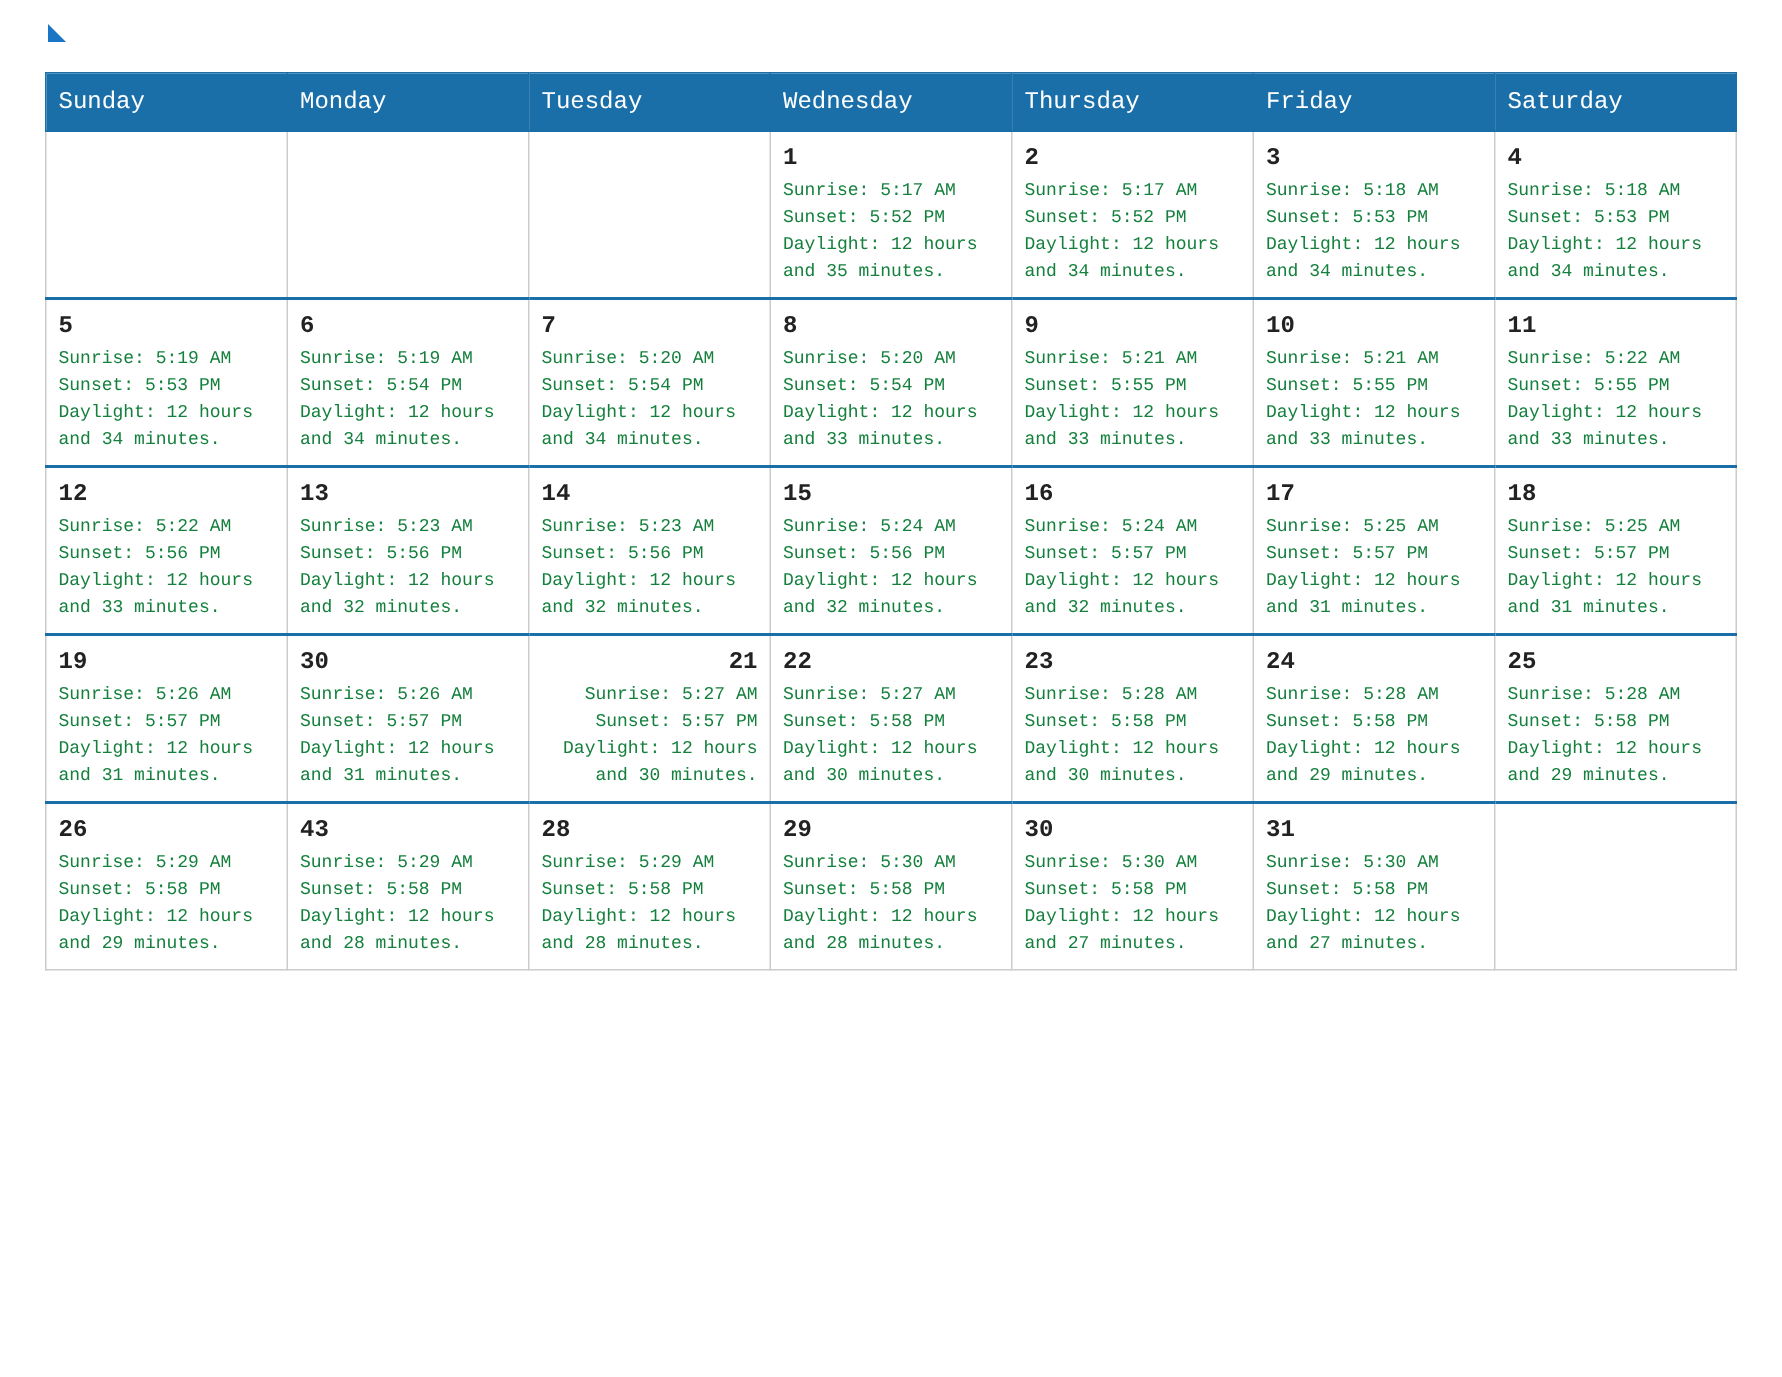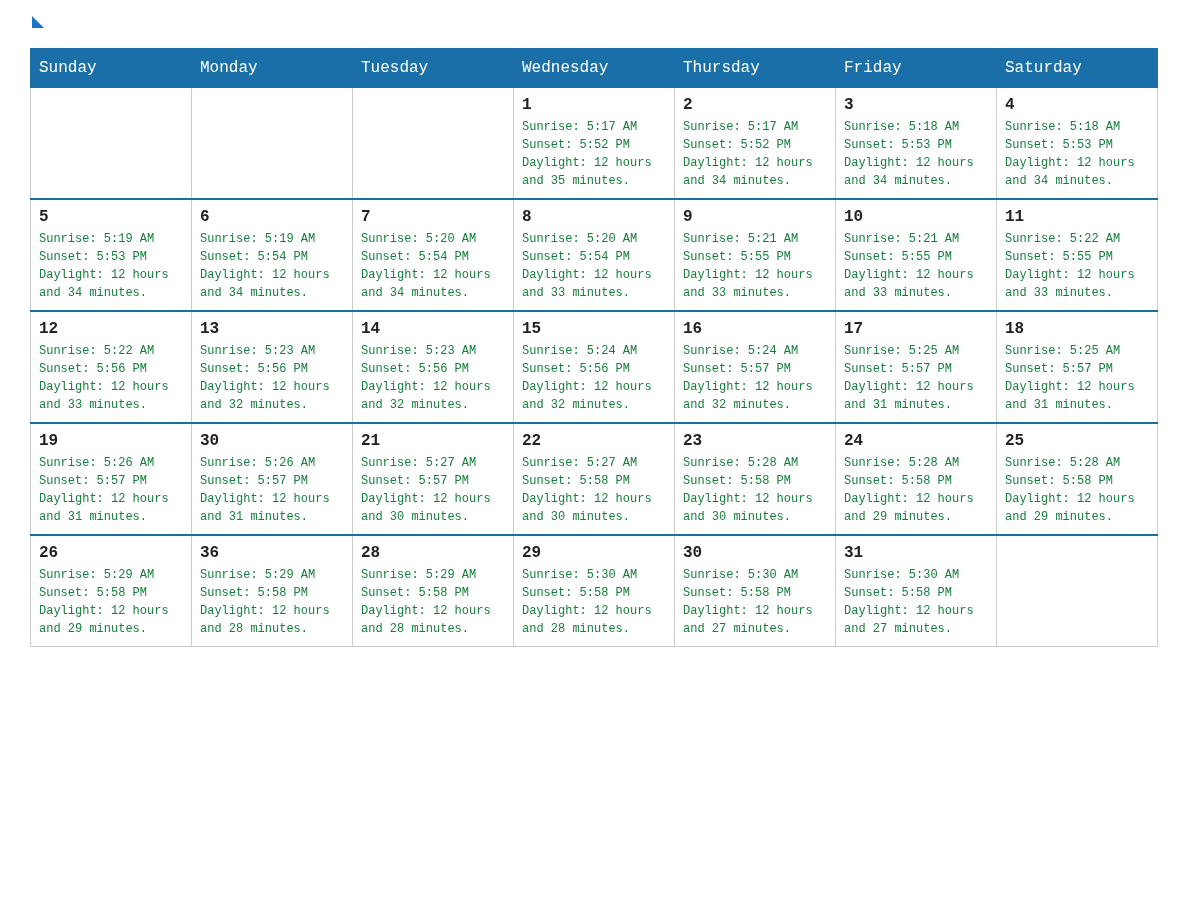--- a/index.html
+++ b/index.html
@@ -214,21 +214,21 @@
       </tr>
       <tr style="border-top: 2px solid rgb(26, 111, 168);">
         <td style="border-top: 2px solid rgb(26, 111, 168);">
           <span class="day-number">19</span>
           <div class="day-info">Sunrise: 5:26 AM<br>Sunset: 5:57 PM<br>Daylight: 12 hours<br>and 31 minutes.</div>
         </td>
         <td style="border-top: 2px solid rgb(26, 111, 168);">
           <span class="day-number">30</span>
           <div class="day-info">Sunrise: 5:26 AM<br>Sunset: 5:57 PM<br>Daylight: 12 hours<br>and 31 minutes.</div>
         </td>
-        <td style="border-top: 2px solid rgb(26, 111, 168);">
+        <td style="border-top: 2px solid rgb(26, 111, 168); text-align: right;">
           <span class="day-number">21</span>
           <div class="day-info">Sunrise: 5:27 AM<br>Sunset: 5:57 PM<br>Daylight: 12 hours<br>and 30 minutes.</div>
         </td>
         <td style="border-top: 2px solid rgb(26, 111, 168);">
           <span class="day-number">22</span>
           <div class="day-info">Sunrise: 5:27 AM<br>Sunset: 5:58 PM<br>Daylight: 12 hours<br>and 30 minutes.</div>
         </td>
         <td style="border-top: 2px solid rgb(26, 111, 168);">
           <span class="day-number">23</span>
           <div class="day-info">Sunrise: 5:28 AM<br>Sunset: 5:58 PM<br>Daylight: 12 hours<br>and 30 minutes.</div>
@@ -241,21 +241,21 @@
           <span class="day-number">25</span>
           <div class="day-info">Sunrise: 5:28 AM<br>Sunset: 5:58 PM<br>Daylight: 12 hours<br>and 29 minutes.</div>
         </td>
       </tr>
       <tr style="border-top: 2px solid rgb(26, 111, 168);">
         <td style="border-top: 2px solid rgb(26, 111, 168);">
           <span class="day-number">26</span>
           <div class="day-info">Sunrise: 5:29 AM<br>Sunset: 5:58 PM<br>Daylight: 12 hours<br>and 29 minutes.</div>
         </td>
         <td style="border-top: 2px solid rgb(26, 111, 168);">
-          <span class="day-number">36</span>
+          <span class="day-number">43</span>
           <div class="day-info">Sunrise: 5:29 AM<br>Sunset: 5:58 PM<br>Daylight: 12 hours<br>and 28 minutes.</div>
         </td>
         <td style="border-top: 2px solid rgb(26, 111, 168);">
           <span class="day-number">28</span>
           <div class="day-info">Sunrise: 5:29 AM<br>Sunset: 5:58 PM<br>Daylight: 12 hours<br>and 28 minutes.</div>
         </td>
         <td style="border-top: 2px solid rgb(26, 111, 168);">
           <span class="day-number">29</span>
           <div class="day-info">Sunrise: 5:30 AM<br>Sunset: 5:58 PM<br>Daylight: 12 hours<br>and 28 minutes.</div>
         </td>

